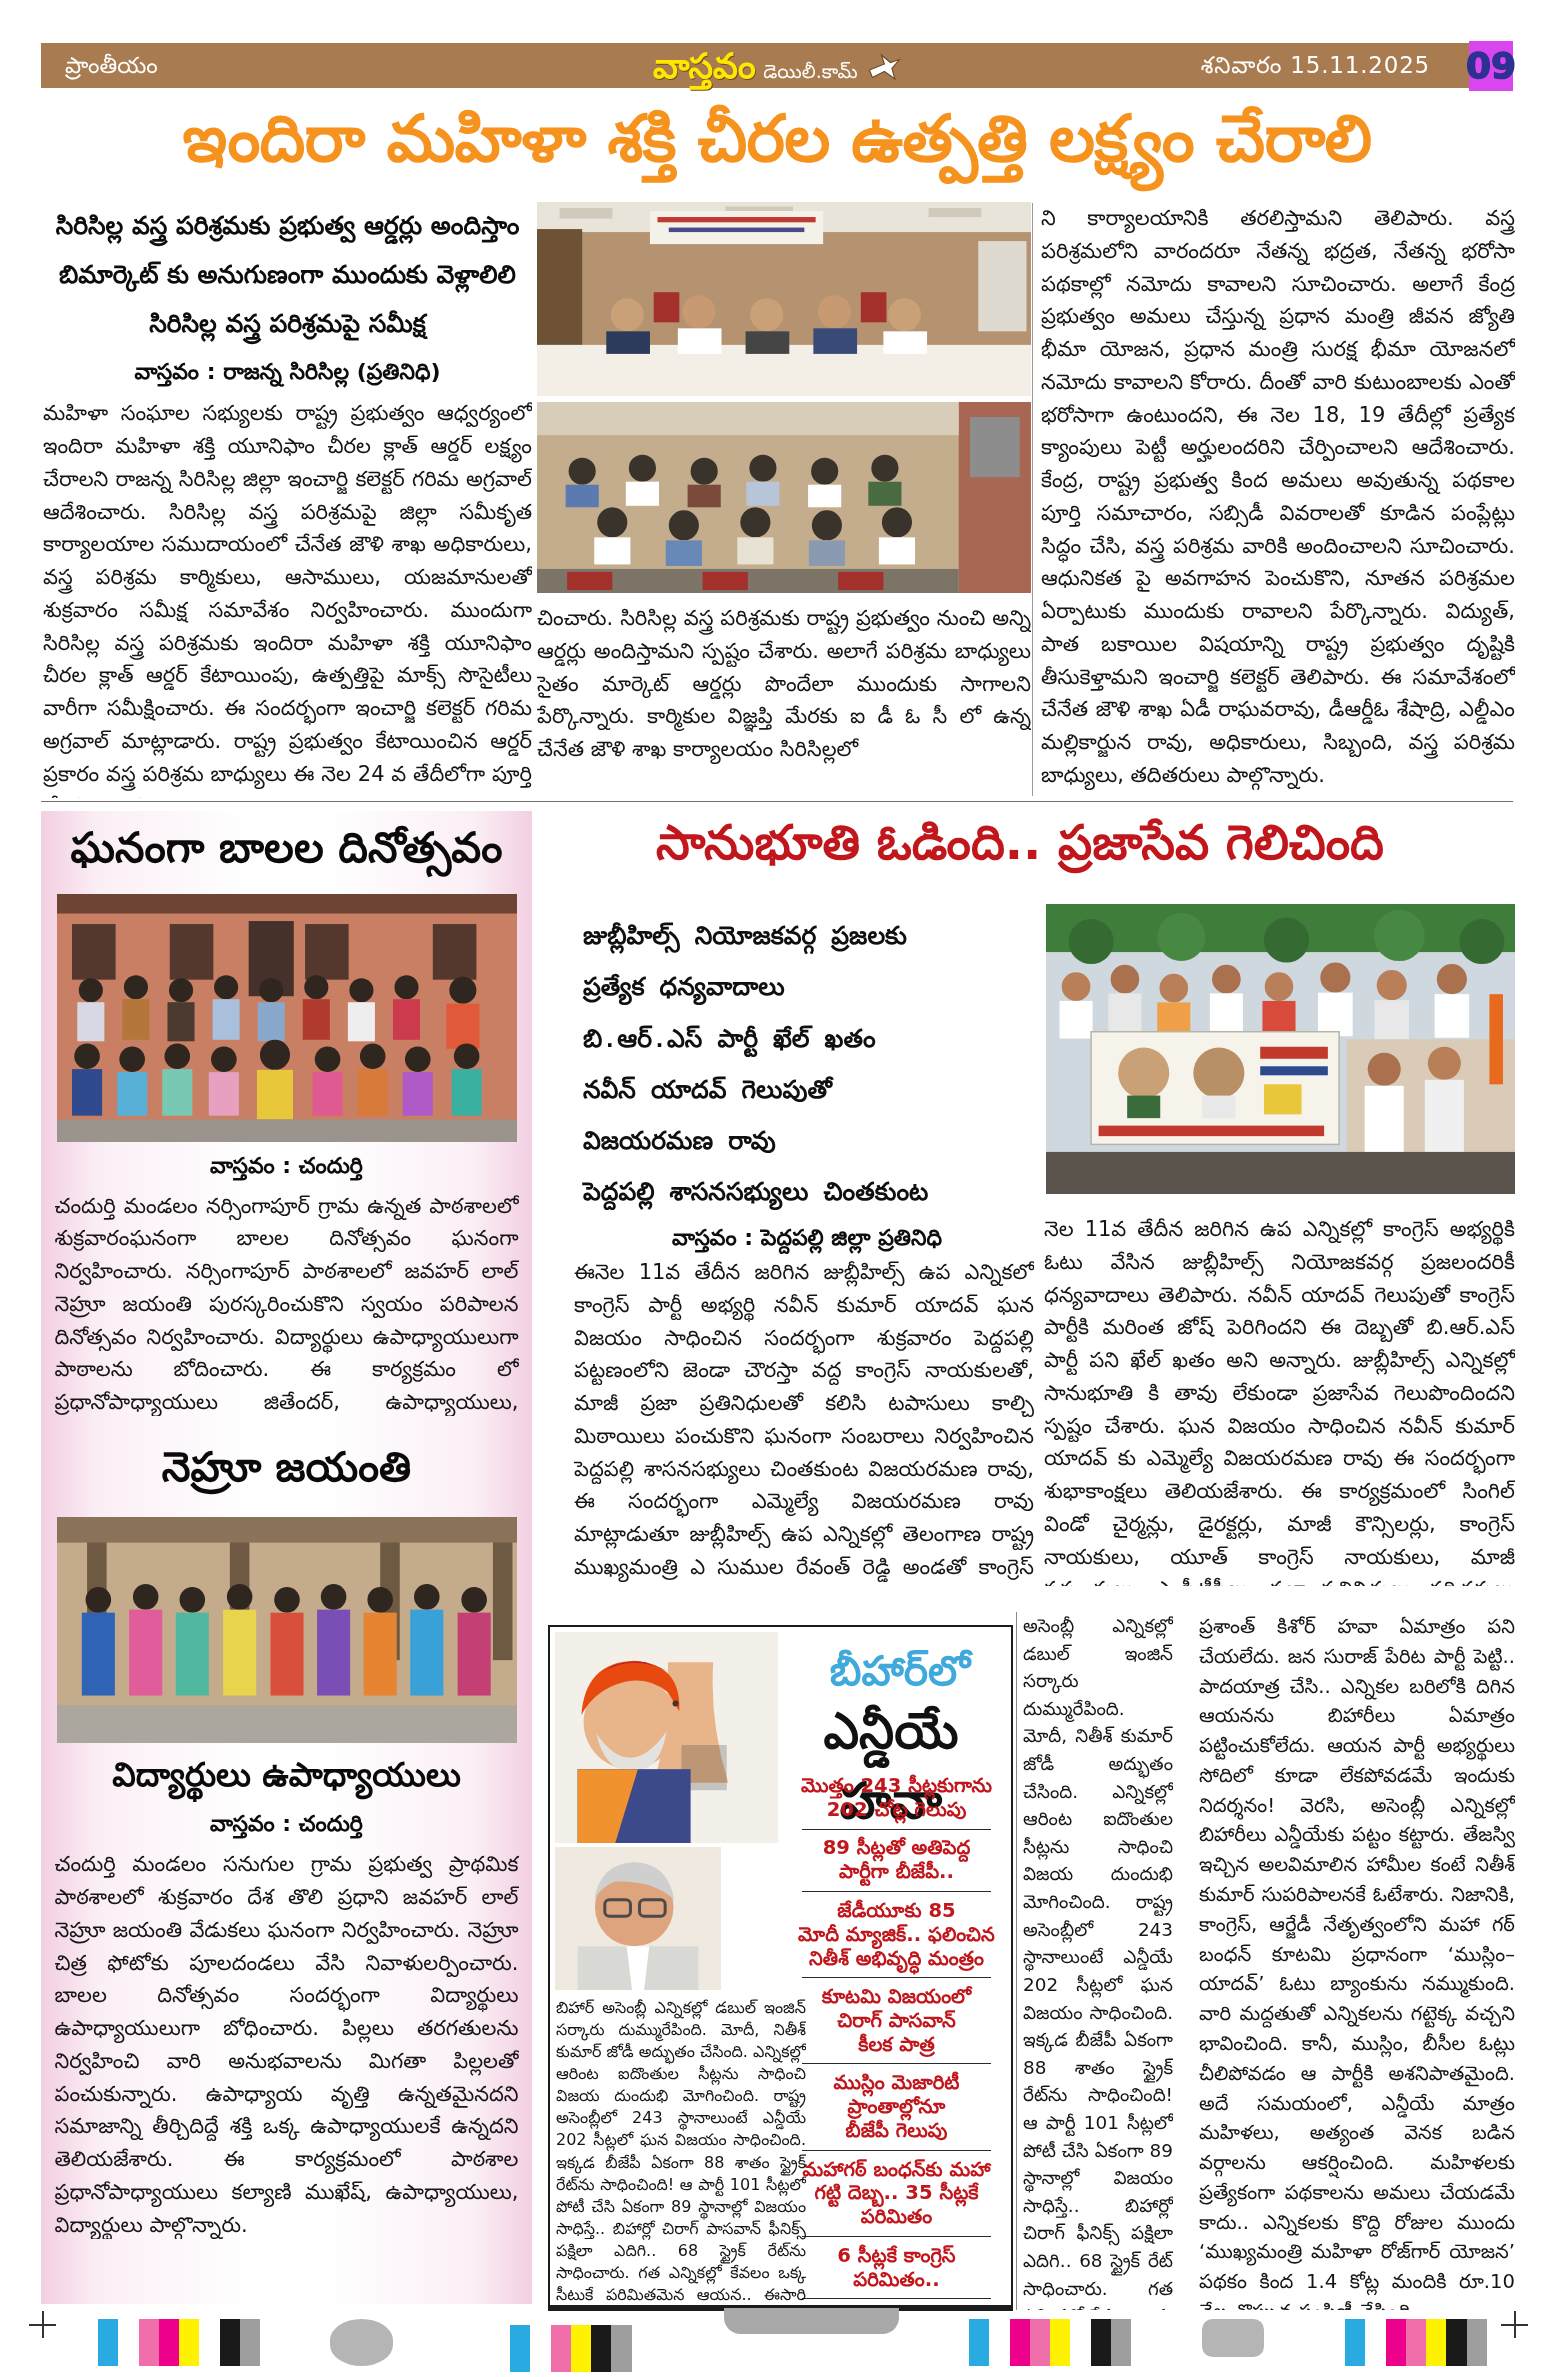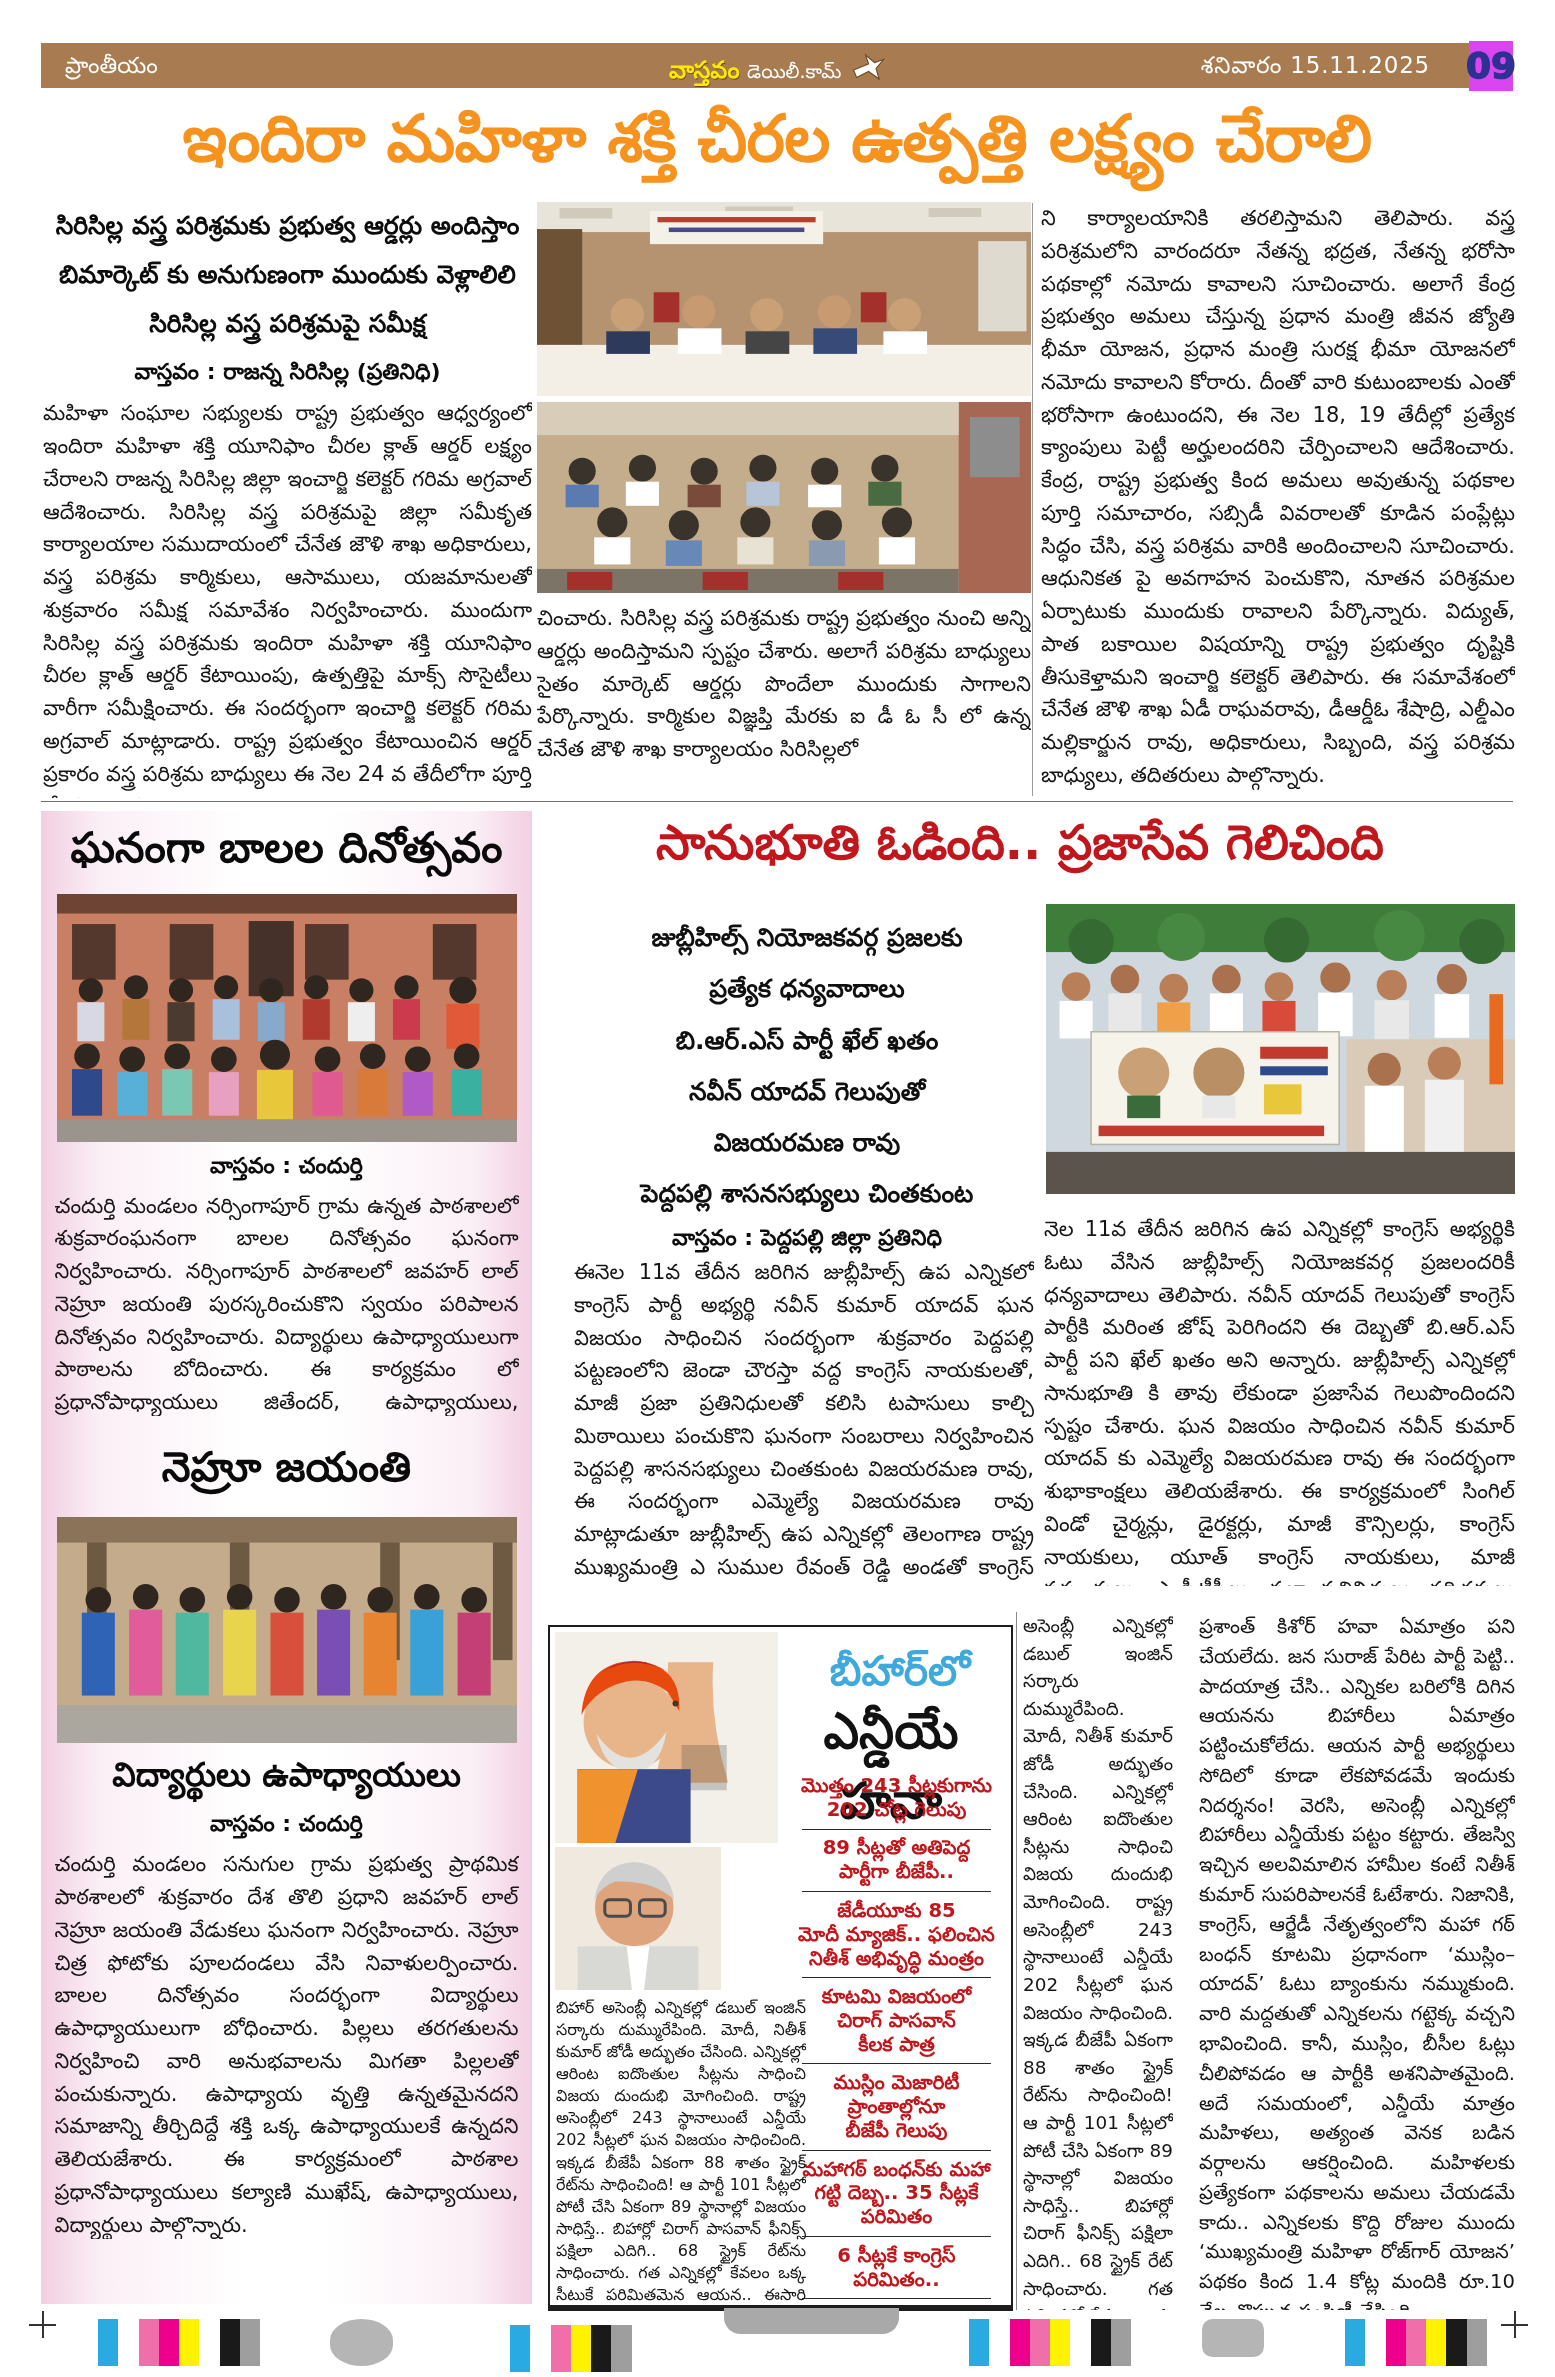--- a/index.html
+++ b/index.html
@@ -2,21 +2,21 @@
 <html style="font-size:12px"><head>
 <meta charset="utf-8">
 <style>
   html,body{margin:0;padding:0;background:#e8e8e8;}
   .page{position:relative;width:1555px;height:2377px;background:#ffffff;margin:0 auto;
         font-family:"DejaVu Sans","Liberation Sans",sans-serif;color:#141414;overflow:hidden;}
   
   .masthead{position:absolute;left:41px;top:43px;width:1472px;height:45px;background:#a87c50;}
   .m-section{position:absolute;left:24px;top:9px;color:#fff;font-size:22.6px;}
   .m-center{position:absolute;left:50%;top:1.5px;transform:translateX(-50%);display:flex;align-items:baseline;gap:7.5px;}
-  .m-paper{color:#ffe800;font-size:24px;font-weight:bold;text-shadow:0.8px 0.8px 0 #6b4a26;}
+  .m-paper{color:#ffe800;font-size:35px;font-weight:bold;text-shadow:0.8px 0.8px 0 #6b4a26;}
   .m-tag{color:#ffffff;font-size:19px;}
   .m-dove{position:relative;top:4.5px;}
   .m-date{position:absolute;right:83px;top:9px;color:#fff;font-size:23px;letter-spacing:0.8px;}
   .m-pagebox{position:absolute;right:0;top:-2.3px;width:44px;height:50px;background:#d946ef;
              display:flex;align-items:center;justify-content:center;
              color:#2e3192;font-size:36px;font-weight:bold;-webkit-text-stroke:1.5px #2e3192;}
   
   .lead-headline{position:absolute;left:41px;top:101px;width:1472px;text-align:center;
                  font-size:65px;font-weight:900;color:#f6921e;letter-spacing:-0.8px;}
   .subheads{font-size:25px;font-weight:bold;text-align:center;line-height:1.95;color:#0d0d0d;}
@@ -44,22 +44,22 @@
   .pinkbox .byline{margin-top:10.5px;}
   .pinkbox .bodytext{margin-top:6px;}
   .cd-body{height:226px;overflow:hidden;}
   .nehru-headline{font-size:41px;font-weight:900;text-align:center;line-height:1.75;margin-top:16.6px;color:#0a0a0a;}
   .nj-photo{height:226px;margin-top:13.5px;}
   .st-headline{font-size:33px;font-weight:900;text-align:center;margin-top:12px;color:#0a0a0a;}
   .st-body{height:391px;overflow:hidden;}
   
   .jb-headline{position:absolute;left:542px;top:814px;width:956px;text-align:center;
                font-size:48px;font-weight:900;color:#c1161b;}
-  .jb-deck{position:absolute;left:583px;top:912px;width:448px;text-align:center;
-           font-size:25px;font-weight:bold;line-height:2.05;color:#101010;}
+  .jb-deck{position:absolute;left:583px;top:912px;width:448px;text-align:left;
+           font-size:25px;font-weight:bold;line-height:2.05;color:#101010;font-family:Liberation Mono, monospace;}
   .jb-photo{position:absolute;left:1046px;top:904px;width:469px;height:290px;}
   .jb-byline{position:absolute;left:583px;top:1225px;width:448px;}
   .jb-col1{position:absolute;left:574px;top:1256px;width:460px;height:330px;overflow:hidden;}
   .jb-col2{position:absolute;left:1044px;top:1213px;width:471px;height:373px;overflow:hidden;}
   
   .bihar{position:absolute;left:548px;top:1625px;width:465px;height:686px;background:#fff;
          border:2.3px solid #1c1c1c;border-bottom-width:6.8px;box-sizing:border-box;}
   .bh-photo{position:absolute;left:4.5px;top:4.5px;width:223px;height:211px;}
   .bh-photo2{position:absolute;left:4.5px;top:220px;width:166px;height:143px;}
   .bh-kicker{position:absolute;left:240px;top:19.6px;width:220px;text-align:center;

